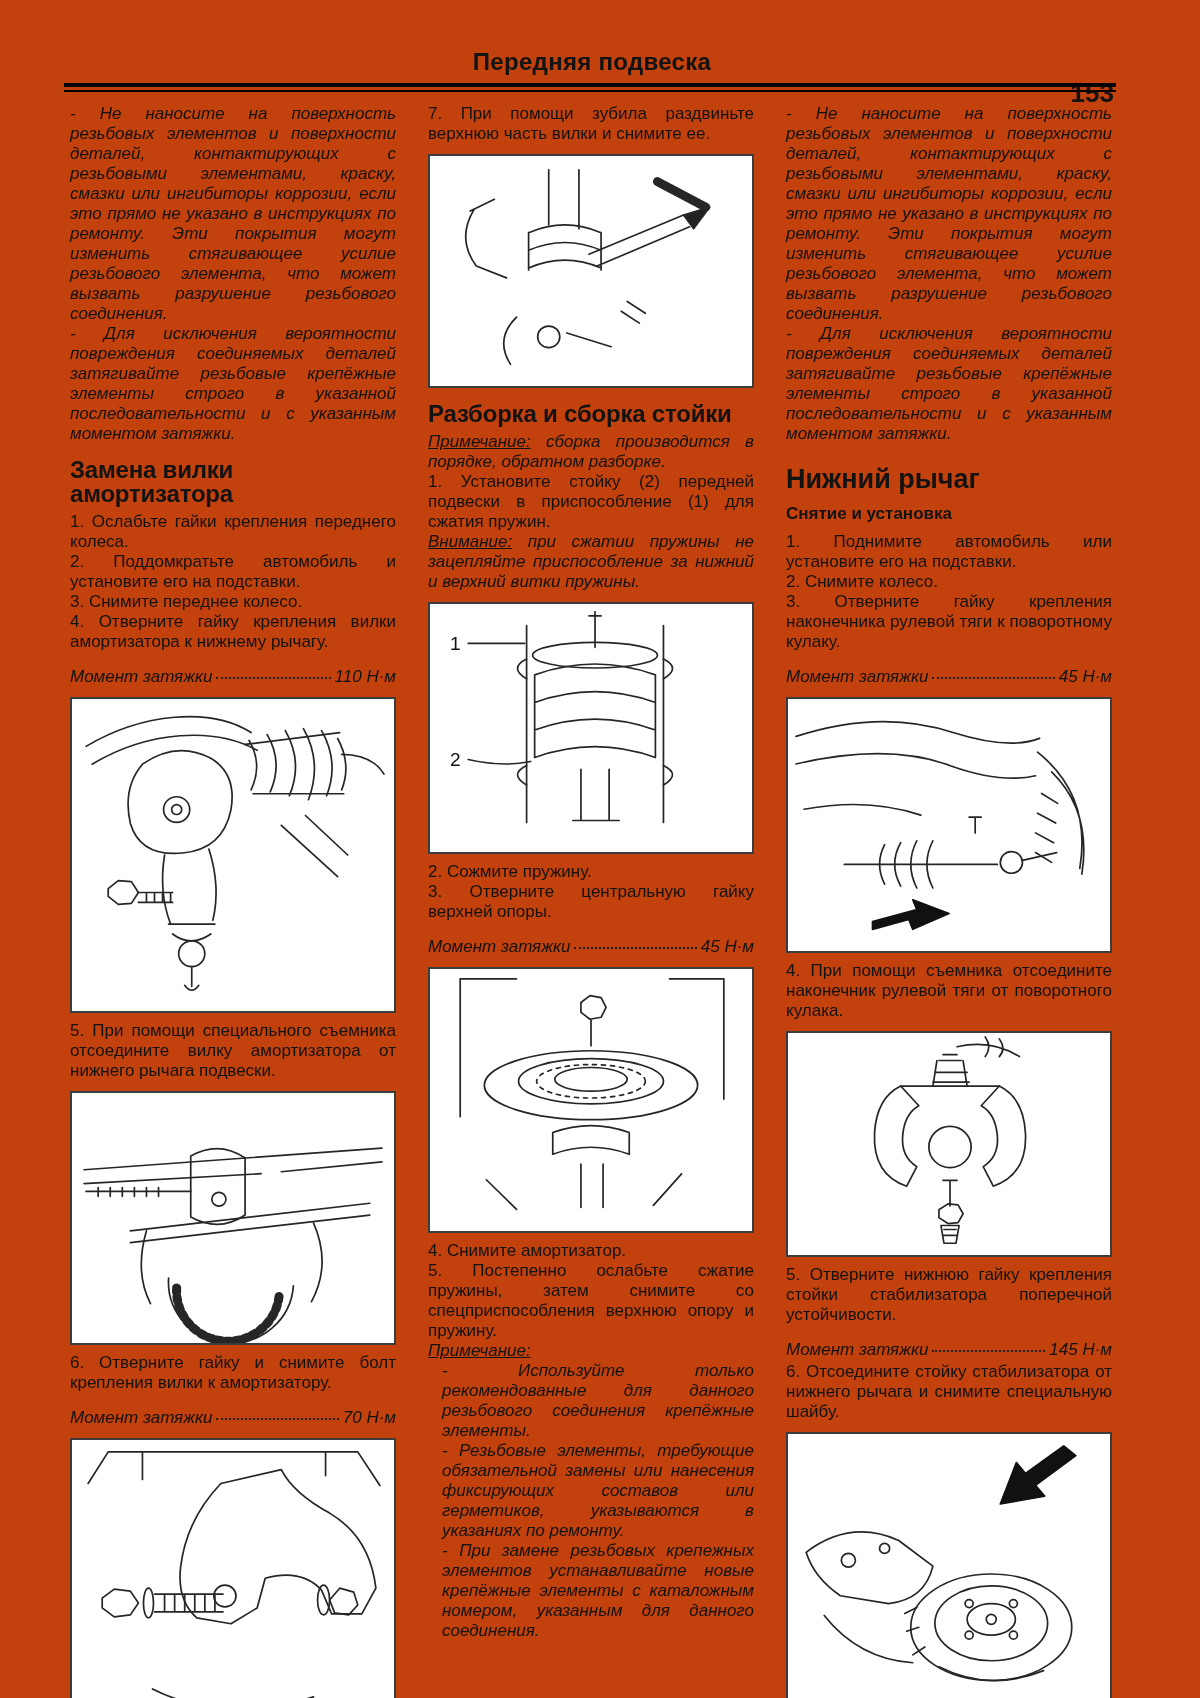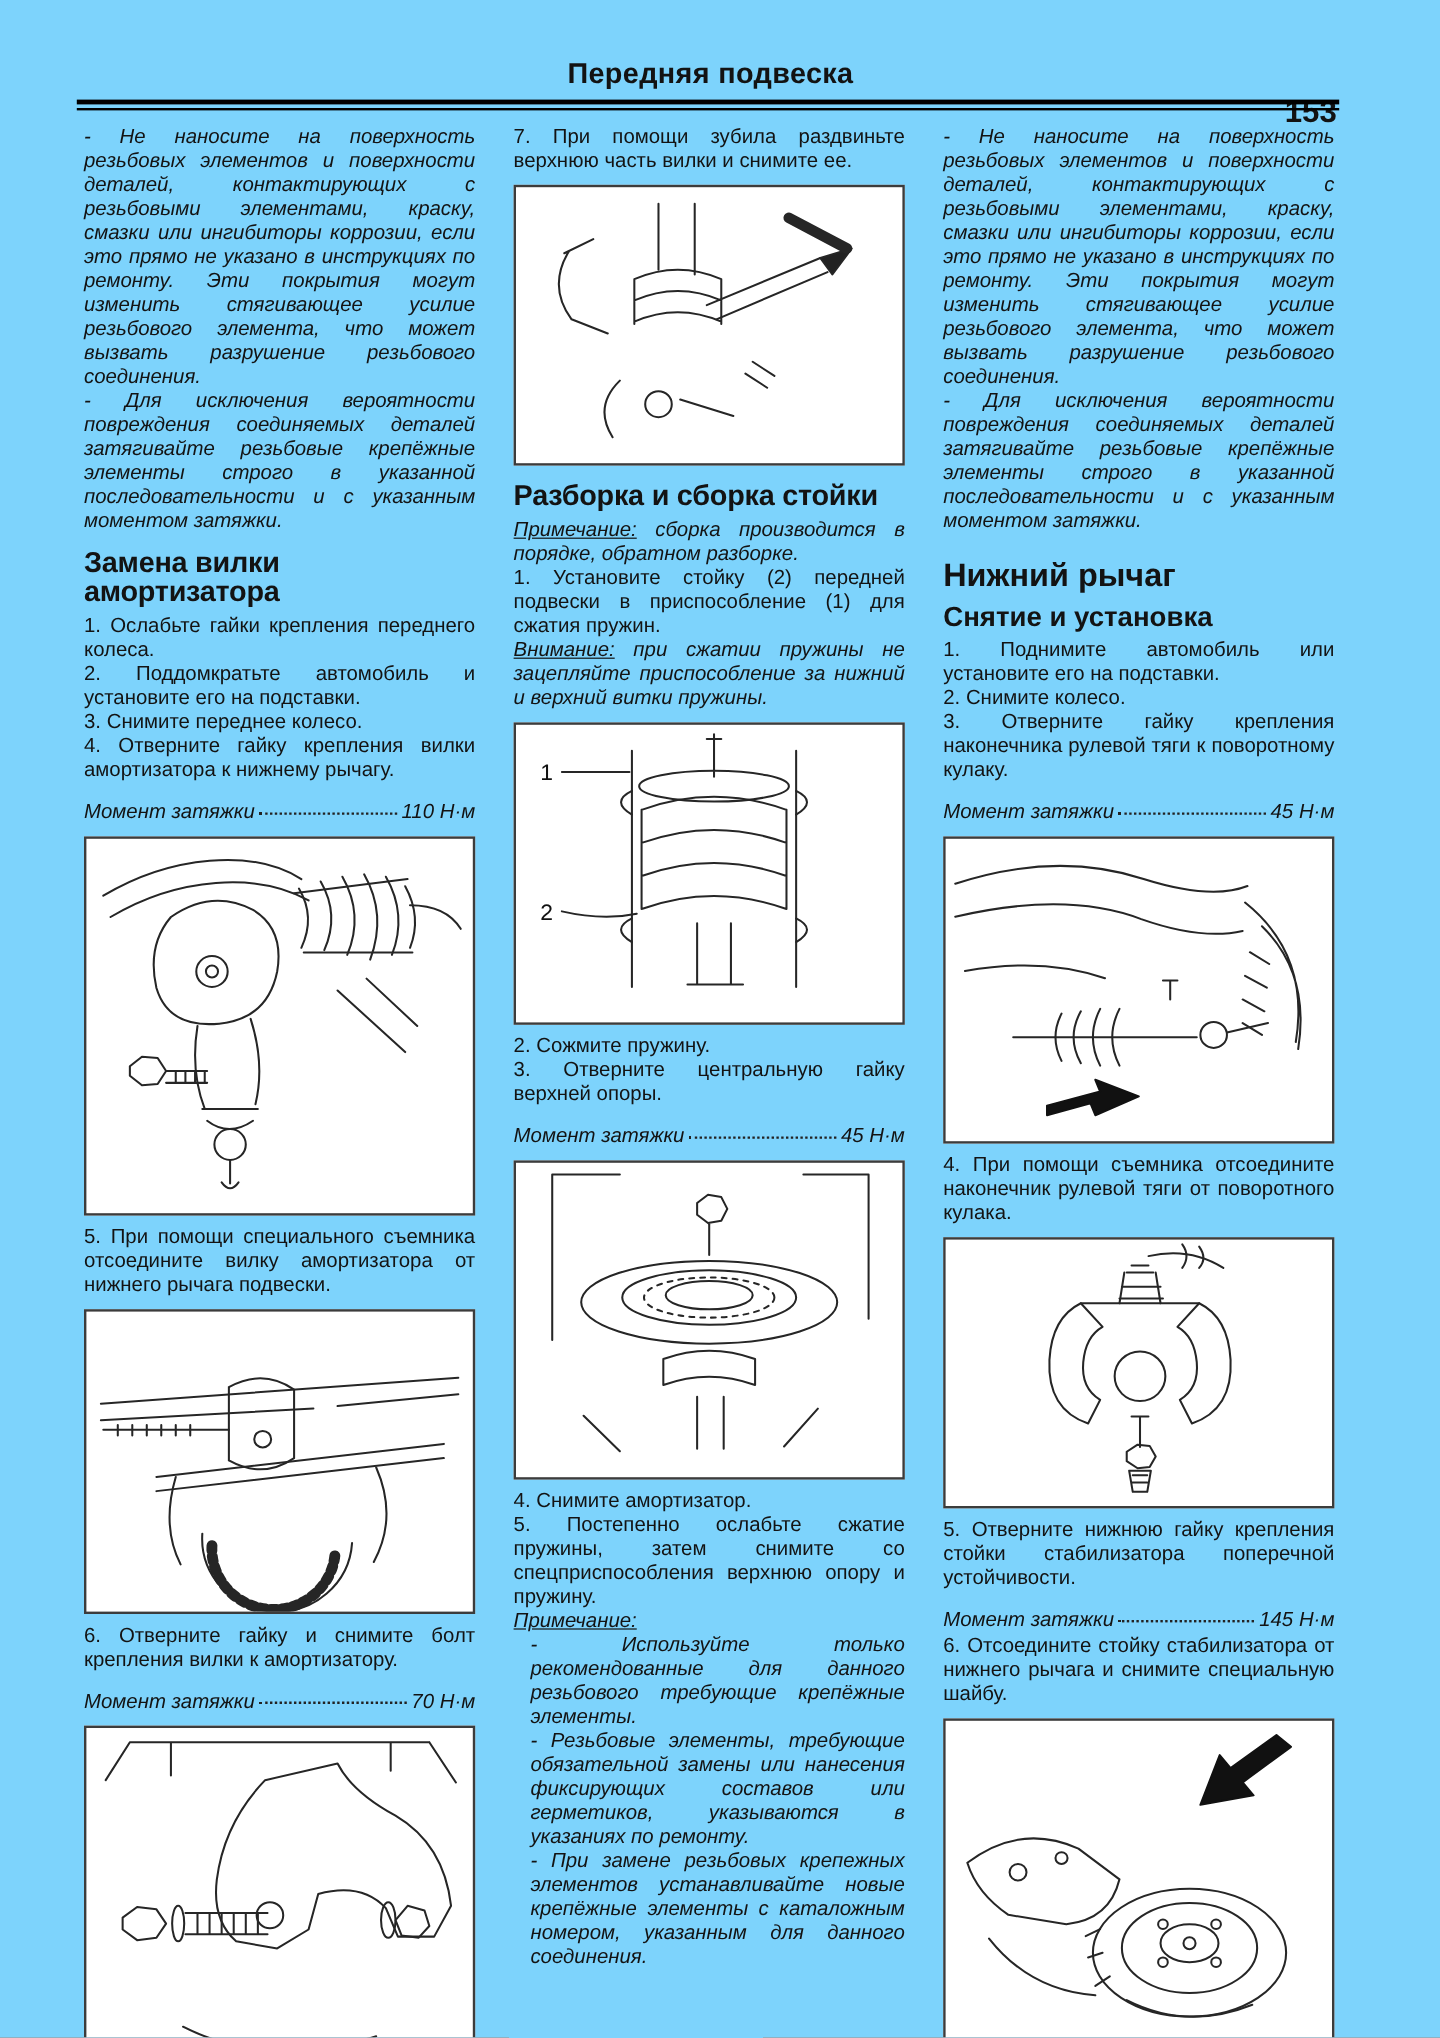--- a/index.html
+++ b/index.html
@@ -1,20 +1,20 @@
 <!DOCTYPE html>
 <html lang="ru"><head>
 <meta charset="utf-8">
 <style>
   html,body{margin:0;padding:0;background:#9a9a9a;}
   .page{
     position:relative;
     width:1200px;height:1698px;
     margin:0 auto;
-    background:#7dd3fc;
+    background:#c2410c;
     color:#131313;
     font-family:"Liberation Sans",sans-serif;
     box-sizing:border-box;
     overflow:hidden;
   }
   
   .header{position:relative;height:92px;}
   .header .title{
     position:absolute;left:70px;right:86px;top:48px;
     text-align:center;font-size:24px;font-weight:700;letter-spacing:.3px;
@@ -32,21 +32,21 @@
     display:flex;gap:32px;
     padding:12px 84px 0 70px;
     box-sizing:border-box;
   }
   .col{width:326px;flex:none;}
   
   p{margin:0;font-size:17px;line-height:20px;text-align:justify;hyphens:auto;}
   .it{font-style:italic;}
   .h-section{font-size:24px;font-weight:700;margin:14px 0 6px;letter-spacing:-.2px;line-height:24px;}
   .h-big{font-size:27px;font-weight:700;margin:20px 0 8px;line-height:30px;}
-  .h-sub{font-size:23px;font-weight:700;margin:0 0 6px;line-height:24px;}
+  .h-sub{font-size:17px;font-weight:700;margin:0 0 6px;line-height:24px;}
   .ul{text-decoration:underline;}
   .note-item{padding-left:14px;font-style:italic;}
   .torque{
     display:flex;align-items:baseline;
     font-style:italic;font-size:17px;line-height:21px;margin:14px 0 2px;
   }
   .torque .leader{flex:1;border-bottom:2px dotted #222;margin:0 4px;transform:translateY(-3px);min-width:20px;}
   
   figure.fig{
     margin:10px 0 8px;border:2px solid #3c3c3c;background:#fff;
@@ -211,21 +211,21 @@
           <path d="M122,166 q38,-14 76,0 M122,188 q38,-14 76,0 M122,166 v22 M198,166 v22"></path>
           <path d="M150,198 v44 M172,198 v44"></path>
           <path d="M56,214 l30,30 M250,208 l-28,32"></path>
         </g>
           </svg>
       </figure>
 
       <p>4. Снимите амортизатор.</p>
       <p>5. Постепенно ослабьте сжатие пружины, затем снимите со спецприспособления верхнюю опору и пружину.</p>
       <p class="it"><span class="ul">Примечание:</span></p>
-      <p class="note-item">- Используйте только рекомендованные для данного резьбового требующие крепёжные элементы.</p>
+      <p class="note-item">- Используйте только рекомендованные для данного резьбового соединения крепёжные элементы.</p>
       <p class="note-item">- Резьбовые элементы, требующие обязательной замены или нанесения фиксирующих составов или герметиков, указываются в указаниях по ремонту.</p>
       <p class="note-item">- При замене резьбовых крепежных элементов устанавливайте новые крепёжные элементы с каталожным номером, указанным для данного соединения.</p>
     </div>
 
     <div class="col">
       <p class="it">- Не наносите на поверхность резьбовых элементов и поверхности деталей, контактирующих с резьбовыми элементами, краску, смазки или ингибиторы коррозии, если это прямо не указано в инструкциях по ремонту. Эти покрытия могут изменить стягивающее усилие резьбового элемента, что может вызвать разрушение резьбового соединения.</p>
       <p class="it">- Для исключения вероятности повреждения соединяемых деталей затягивайте резьбовые крепёжные элементы строго в указанной последовательности и с указанным моментом затяжки.</p>
 
       <div class="h-big">Нижний рычаг</div>
       <div class="h-sub">Снятие и установка</div>

